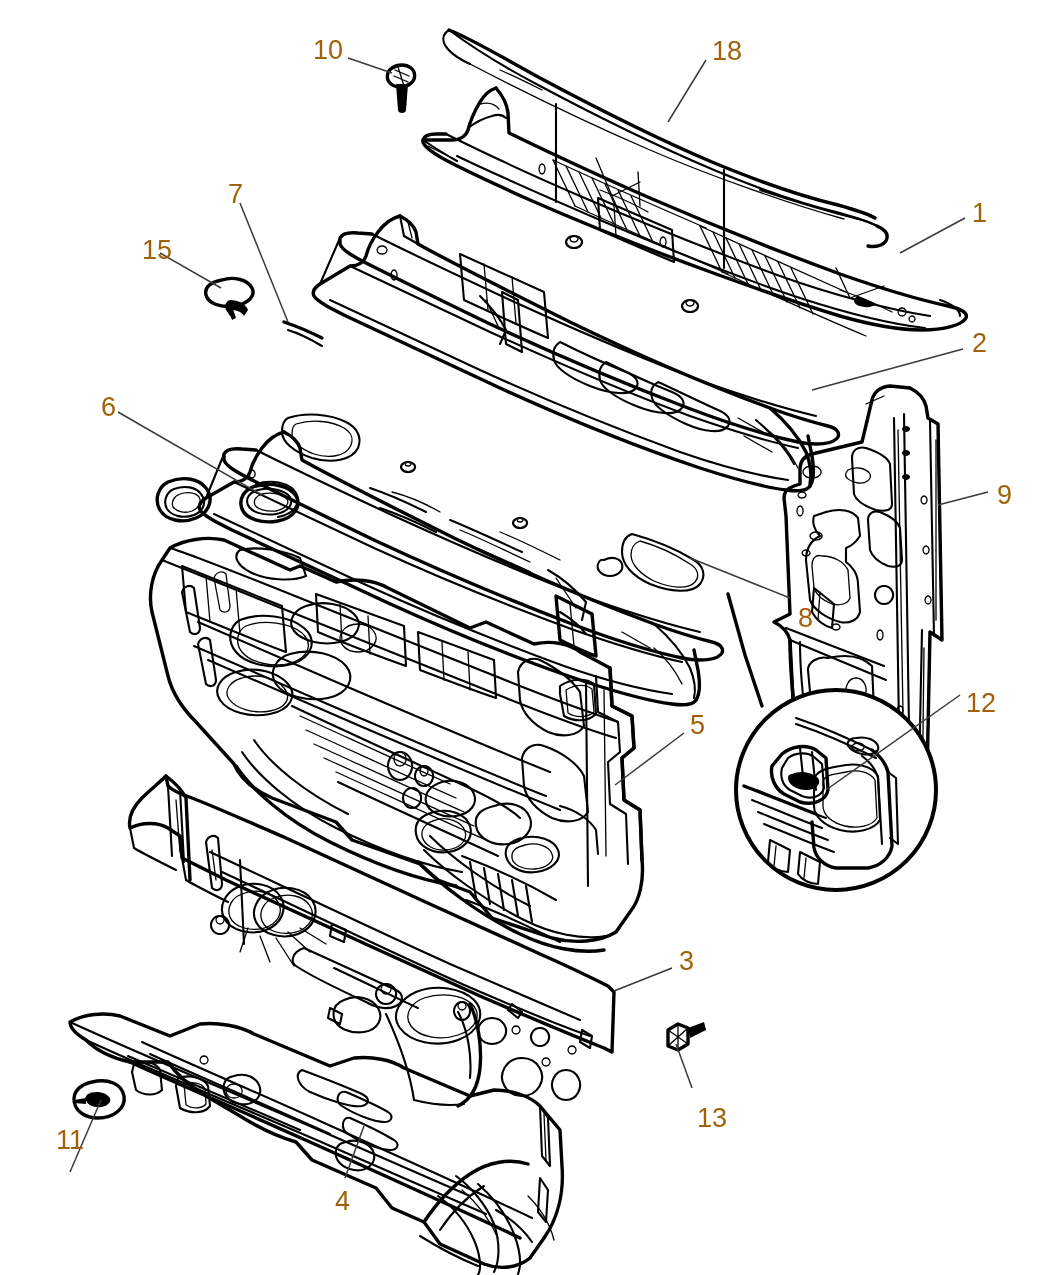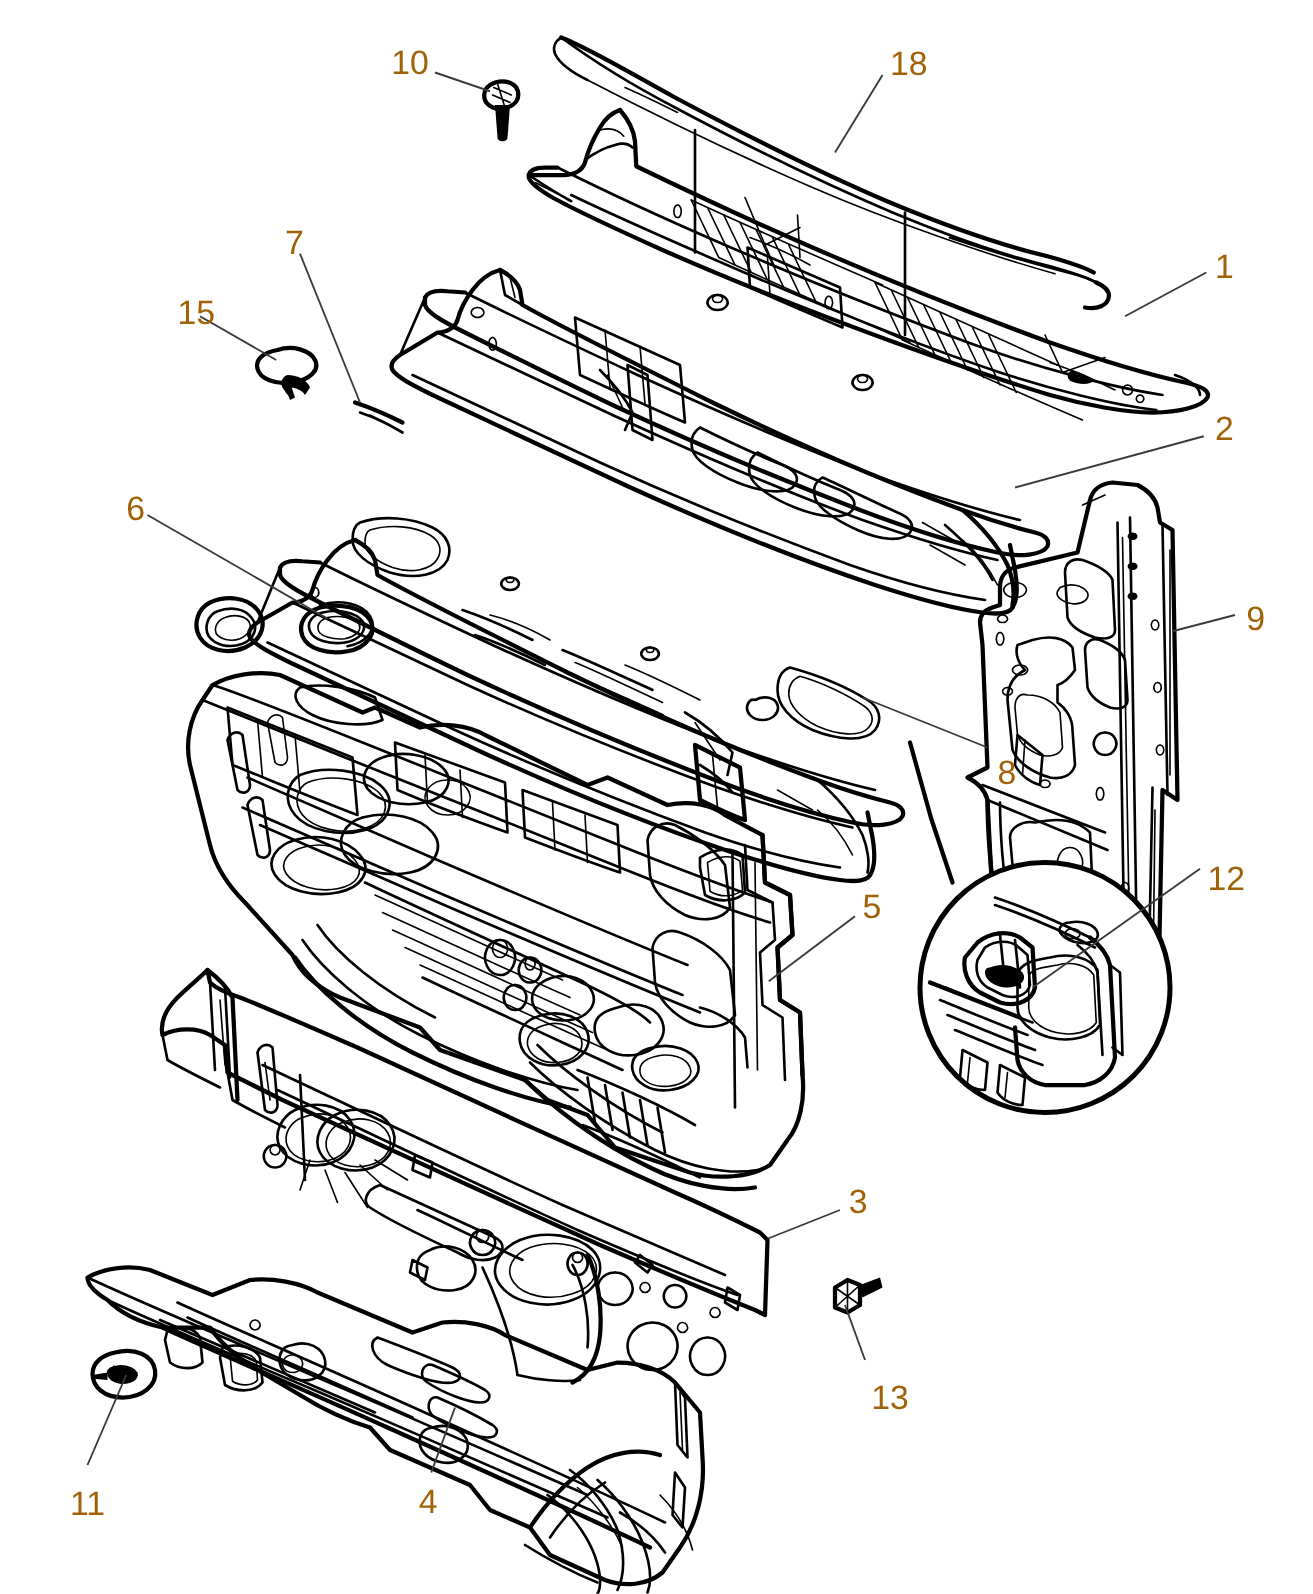--- a/index.html
+++ b/index.html
@@ -734,19 +734,19 @@
 <div class="cal" style="left:972px;top:200px;">1</div>
 <div class="cal" style="left:972px;top:330px;">2</div>
 <div class="cal" style="left:679px;top:948px;">3</div>
 <div class="cal" style="left:335px;top:1188px;">4</div>
 <div class="cal" style="left:690px;top:712px;">5</div>
 <div class="cal" style="left:101px;top:394px;">6</div>
 <div class="cal" style="left:228px;top:181px;">7</div>
 <div class="cal" style="left:798px;top:605px;">8</div>
 <div class="cal" style="left:997px;top:482px;">9</div>
 <div class="cal" style="left:313px;top:37px;">10</div>
-<div class="cal" style="left:56px;top:1190px;">11</div>
+<div class="cal" style="left:56px;top:1127px;">11</div>
 <div class="cal" style="left:966px;top:674px;margin-top:16px;">12</div>
 <div class="cal" style="left:697px;top:1105px;">13</div>
 <div class="cal" style="left:712px;top:38px;">18</div>
 <div class="cal" style="left:142px;top:237px;">15</div>
 
 </div>
 
 </body></html>

